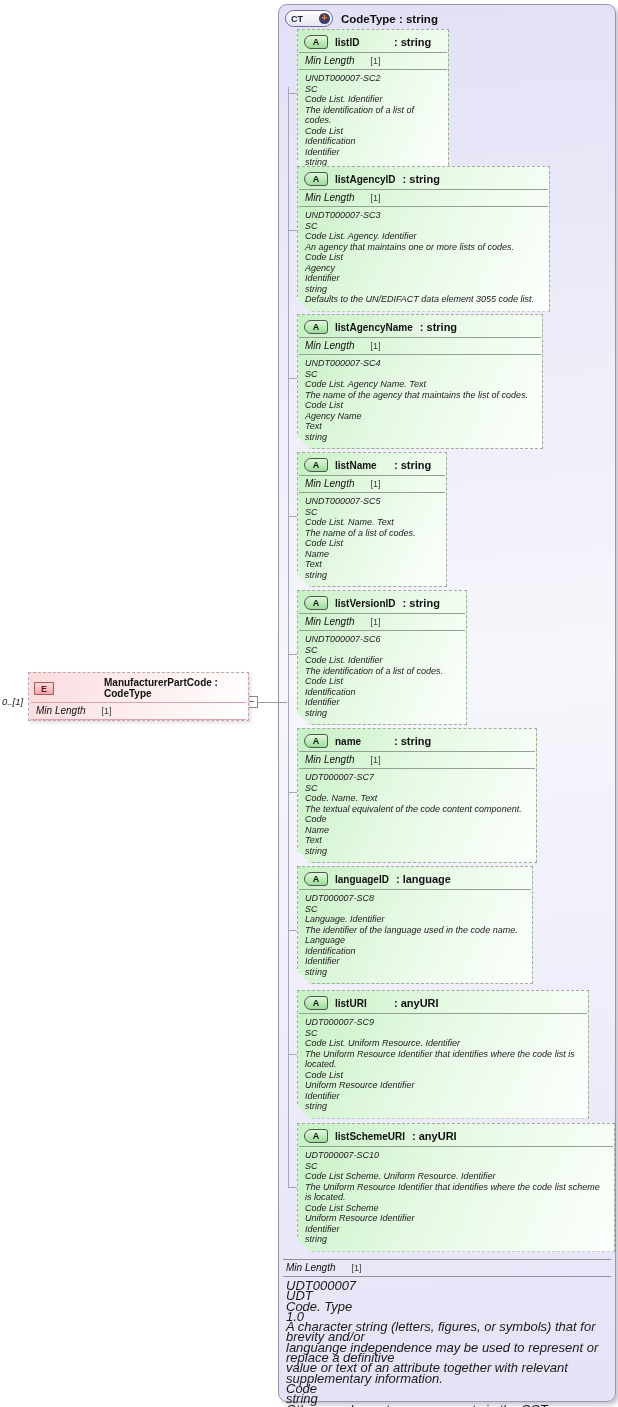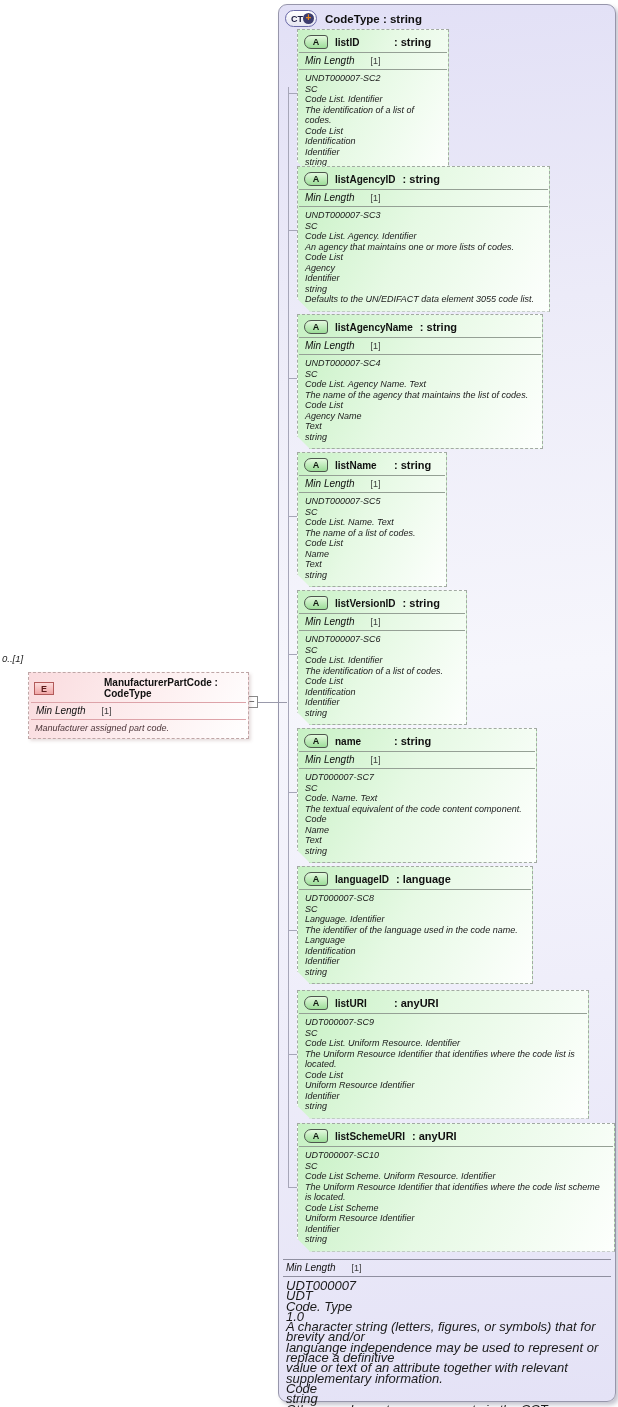--- a/index.html
+++ b/index.html
@@ -5,21 +5,21 @@
   * { margin:0; padding:0; box-sizing:border-box; }
   html,body { width:618px; height:1407px; background:#ffffff;
     font-family:"Liberation Sans", sans-serif; position:relative; overflow:hidden; }
 
   
   .ct-container { position:absolute; left:278px; top:4px; width:338px; height:1398px;
     border:1px solid #9796ab; border-radius:9px;
     background:linear-gradient(175deg,#e2e0f6 0%,#ecebf8 22%,#f6f6fc 48%,#efeefa 70%,#e4e2f6 100%);
     box-shadow:3px 3px 4px rgba(90,90,120,.35); }
   .ct-header { position:absolute; left:6px; top:5px; display:flex; align-items:center; gap:8px; }
-  .ct-badge { display:inline-flex; align-items:center; gap:0; border:1px solid #6a6aa8;
+  .ct-badge { display:inline-flex; align-items:center; gap:16px; border:1px solid #6a6aa8;
     border-radius:9px; background:linear-gradient(#ffffff,#e6e6f2); padding:2px 2px 2px 5px; }
   .ct-badge-text { font-weight:bold; font-size:9px; color:#1c1c40; line-height:10px; }
   .ct-badge-plus { width:11px; height:11px; border-radius:50%; background:#3c3c6e;
     color:#e8861e; font-weight:bold; font-size:10px; line-height:10px; text-align:center; }
   .ct-title { font-weight:bold; font-size:11.5px; color:#101010; }
 
   
   .trunk { position:absolute; left:9px; top:82px; width:1px; height:1100px; background:#a6a6b8; }
   .stub  { position:absolute; left:9px; width:9px; height:1px; background:#a6a6b8; }
 
@@ -52,21 +52,21 @@
     background:linear-gradient(115deg,#fadbde 0%,#fdeff0 55%,#ffffff 100%);
     box-shadow:2px 2px 3px rgba(120,80,80,.18); }
   .elem-title { display:flex; align-items:center; gap:6px; padding:4px 6px 3px 5px; }
   .e-badge { flex:0 0 auto; width:20px; height:13px; border:1px solid #b25a5a;
     background:linear-gradient(#fcdcdc,#f0a6a6); font-weight:bold; font-size:9px;
     line-height:12px; text-align:center; color:#5c1c1c; }
   .elem-title-text { font-weight:bold; font-size:10px; color:#101010;padding-left:44px; }
   .pink-hr { border-top:1px solid #dda3a9; margin:0 2px; }
   .elem-ann { padding:3px 6px 5px 6px; font-size:9px; font-style:italic; color:#4a3438; }
 
-  .cardinality { position:absolute; left:2px; top:653px; font-size:9.5px; font-style:italic; color:#202020; }
+  .cardinality { position:absolute; left:2px; top:696px; font-size:9.5px; font-style:italic; color:#202020; }
 
   .connector-h { position:absolute; left:249px; top:702px; width:38px; height:1px; background:#9a9aab; }
   .toggle { position:absolute; left:246px; top:696px; width:12px; height:12px;
     border:1px solid #8a8a8a; background:#ffffff; font-size:10px; line-height:10px;
     text-align:center; color:#3c3c3c; }
 </style>
 </head>
 <body>
 
 <div class="ct-container">
@@ -307,14 +307,13 @@
   <div class="elem-title">
     <span class="e-badge">E</span>
     <span class="elem-title-text">ManufacturerPartCode : CodeType</span>
   </div>
   <div class="pink-hr"></div>
   <div class="facet-row">
     <span class="facet-label">Min Length</span>
     <span class="facet-value">[1]</span>
   </div>
   <div class="pink-hr"></div>
-  <div class="elem-ann">Manufacturer assigned part code.</div>
 </div>
 
 </body></html>

